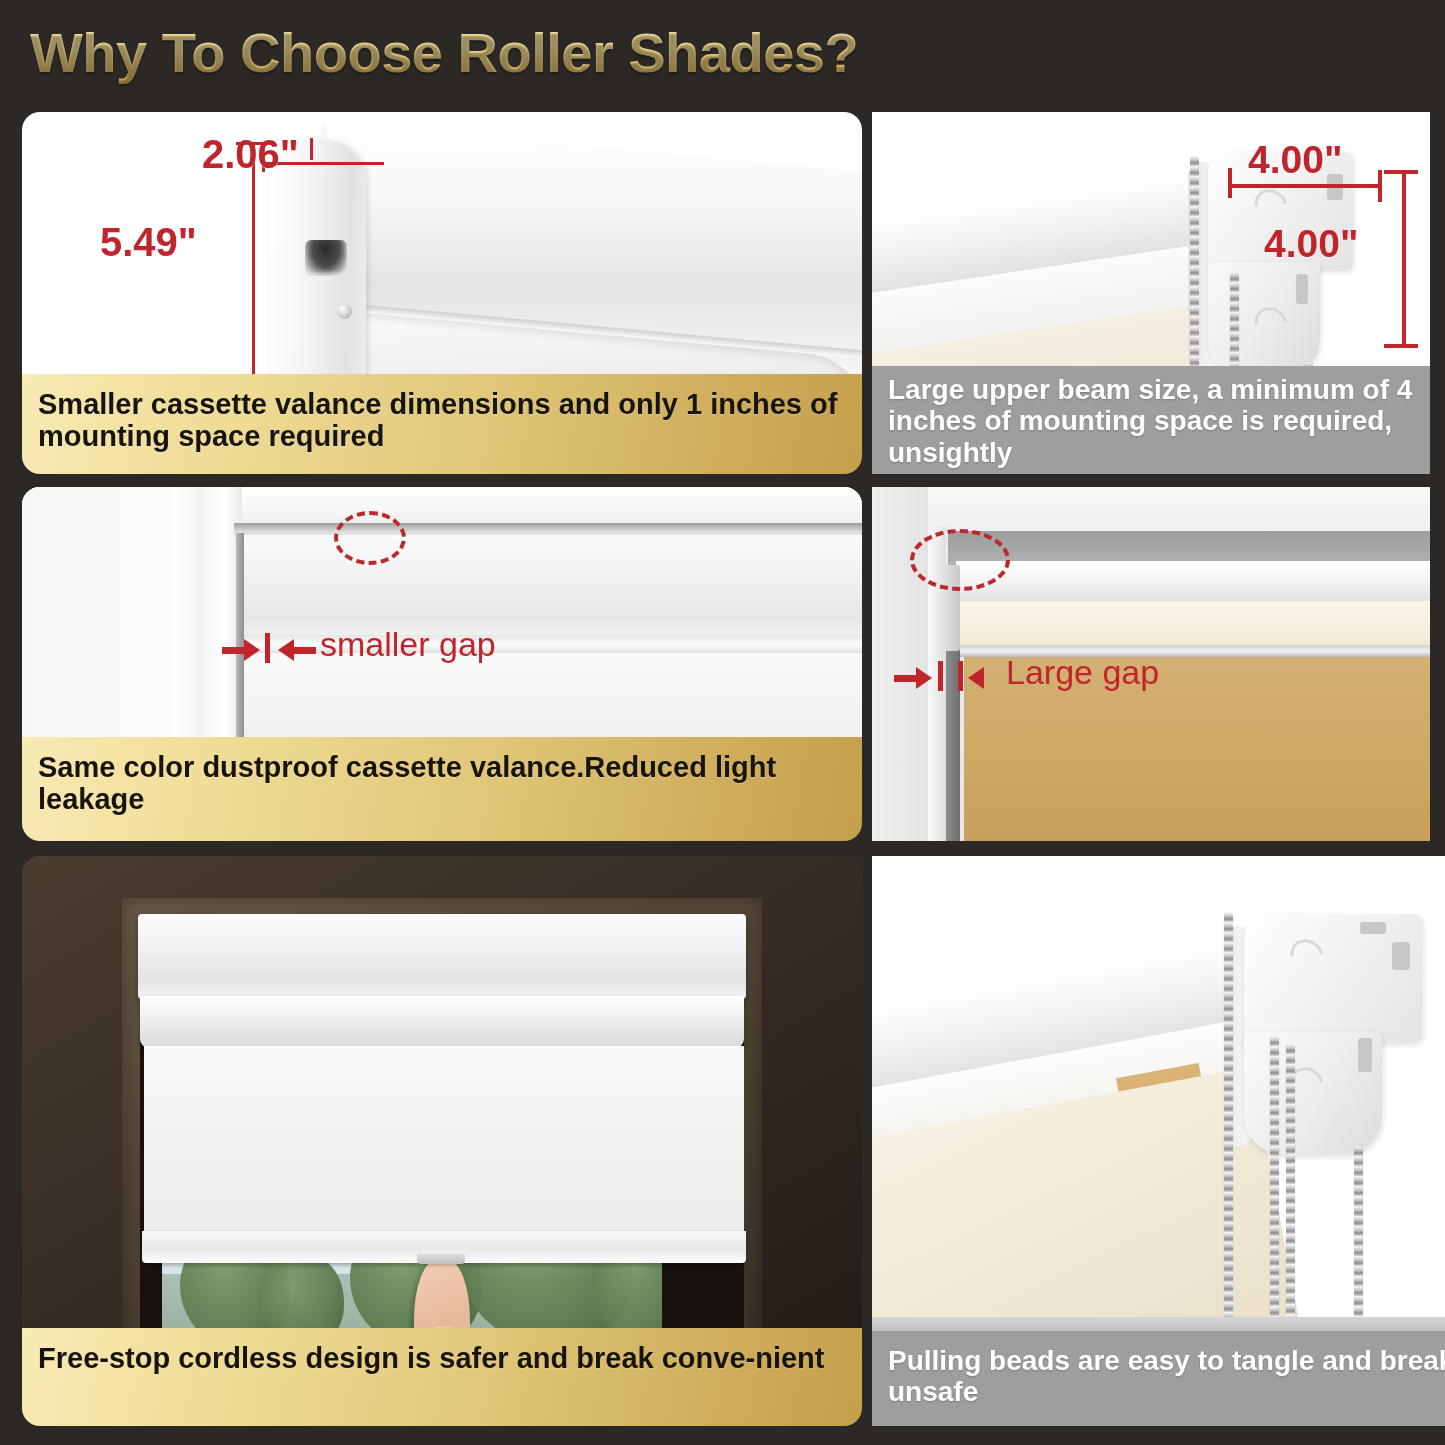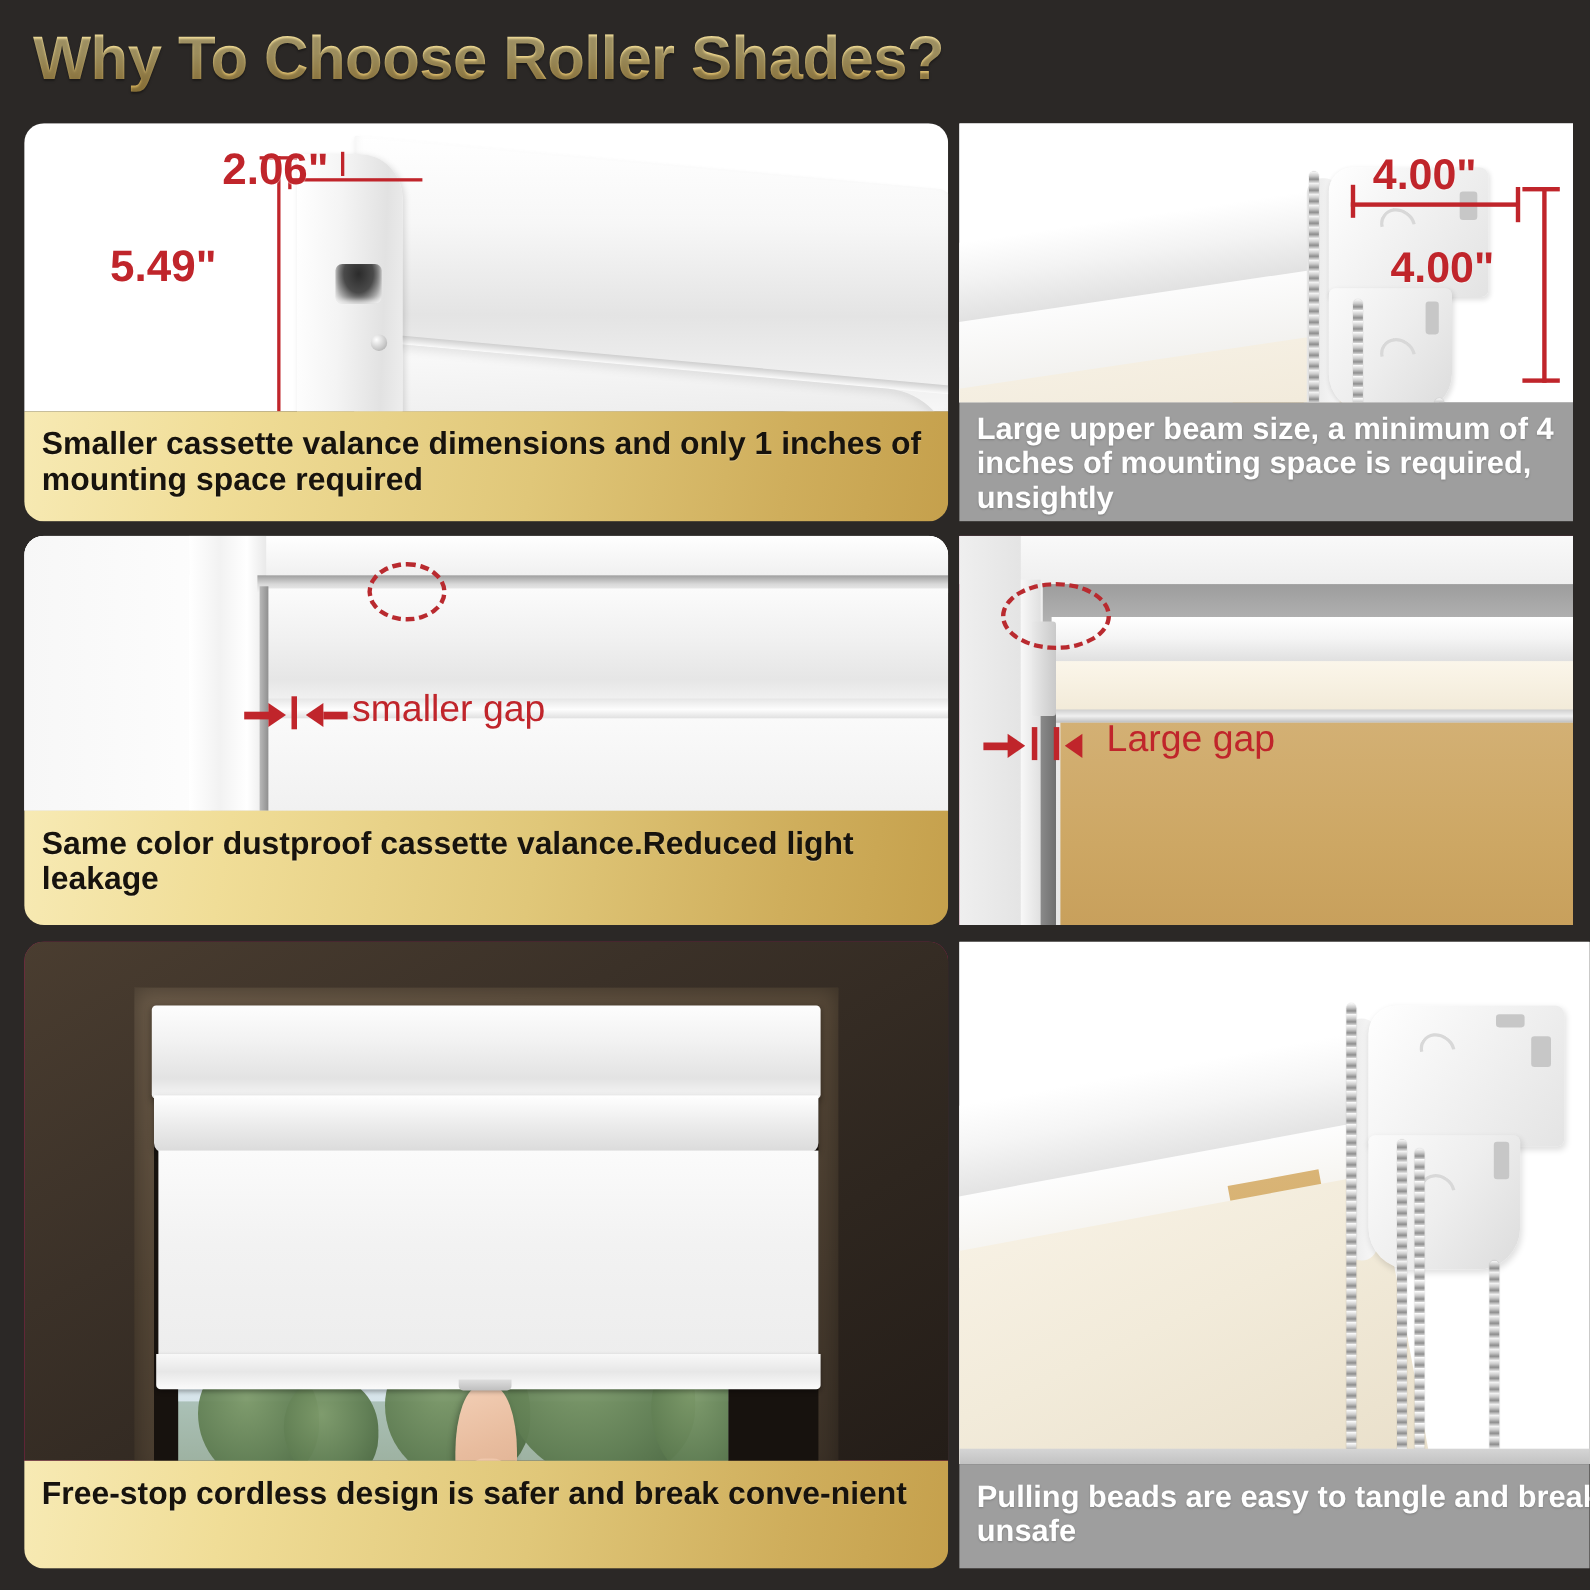--- a/index.html
+++ b/index.html
@@ -29,21 +29,21 @@
     white-space: nowrap;
   }
 
   
   .grid { position: absolute; left: 0; top: 0; width: 1445px; height: 1445px; }
 
   .panel { position: absolute; overflow: hidden; display: flex; flex-direction: column; }
   .panel.good { border-radius: 18px; }
   .panel.bad  { border-radius: 0; }
 
-  .photo { position: relative; flex: 1 1 auto; overflow: hidden; background: #be185d; }
+  .photo { position: relative; flex: 1 1 auto; overflow: hidden; background: #701a75; }
 
   
   .caption {
     flex: 0 0 auto;
     position: relative;
     padding: 10px 16px 12px 16px;
     font-weight: bold;
     line-height: 1.12;
     z-index: 6;
   }

